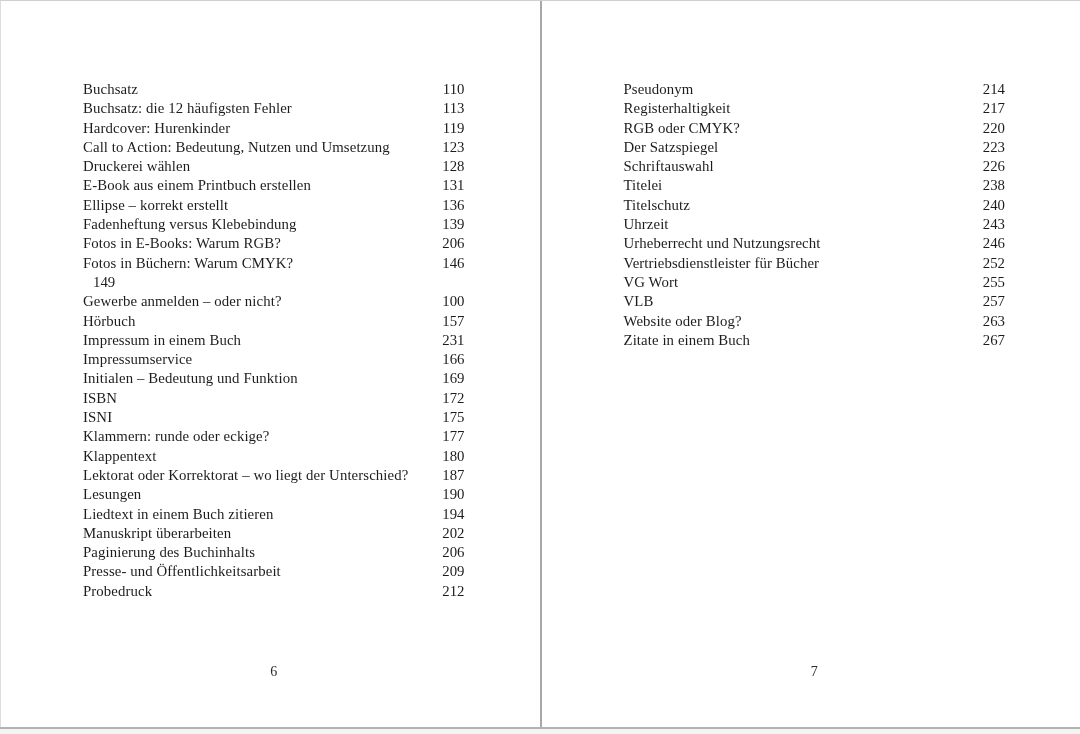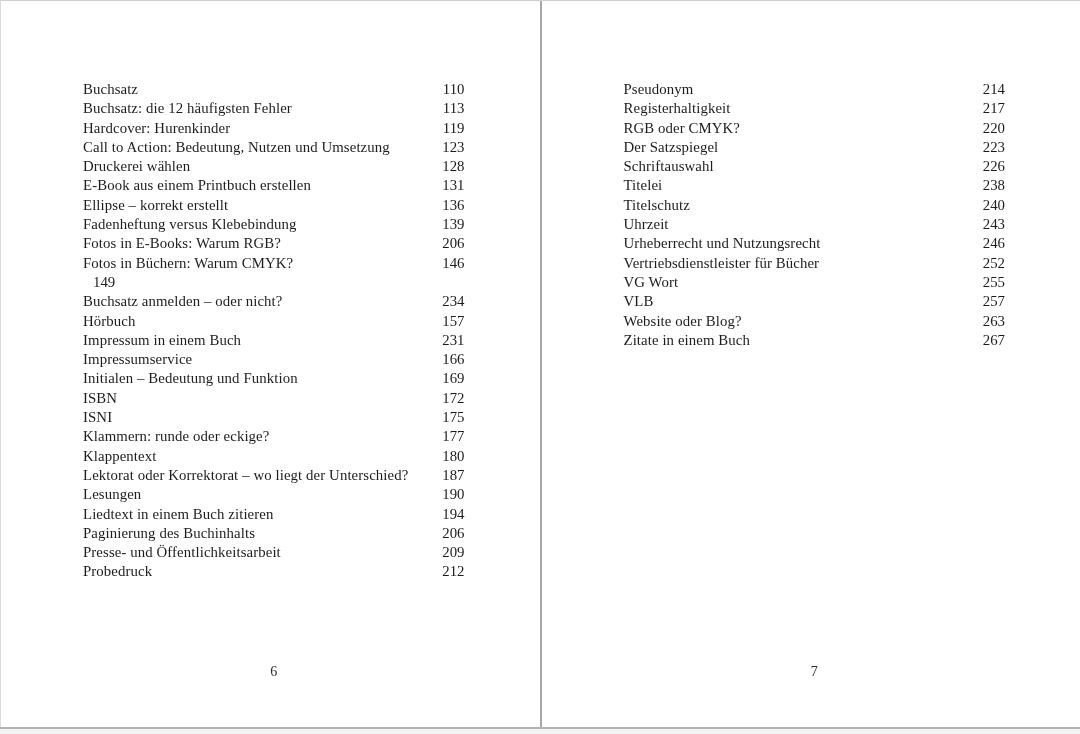--- a/index.html
+++ b/index.html
@@ -105,22 +105,22 @@
         <span class="toc-page">206</span>
       </div>
         <div class="toc-row">
         <span class="toc-title">Fotos in Büchern: Warum CMYK?</span>
         <span class="toc-page">146</span>
       </div>
         <div class="toc-row">
         <span class="toc-page">149</span>
       </div>
         <div class="toc-row">
-        <span class="toc-title">Buchsatz anmelden – oder nicht?</span>
-        <span class="toc-page">234</span>
+        <span class="toc-title">Gewerbe anmelden – oder nicht?</span>
+        <span class="toc-page">100</span>
       </div>
         <div class="toc-row">
         <span class="toc-title">Hörbuch</span>
         <span class="toc-page">157</span>
       </div>
         <div class="toc-row">
         <span class="toc-title">Impressum in einem Buch</span>
         <span class="toc-page">231</span>
       </div>
         <div class="toc-row">
@@ -151,20 +151,24 @@
         <span class="toc-title">Lektorat oder Korrektorat – wo liegt der Unterschied?</span>
         <span class="toc-page">187</span>
       </div>
         <div class="toc-row">
         <span class="toc-title">Lesungen</span>
         <span class="toc-page">190</span>
       </div>
         <div class="toc-row">
         <span class="toc-title">Liedtext in einem Buch zitieren</span>
         <span class="toc-page">194</span>
+      </div>
+        <div class="toc-row">
+        <span class="toc-title">Manuskript überarbeiten</span>
+        <span class="toc-page">202</span>
       </div>
         <div class="toc-row">
         <span class="toc-title">Paginierung des Buchinhalts</span>
         <span class="toc-page">206</span>
       </div>
         <div class="toc-row">
         <span class="toc-title">Presse- und Öffentlichkeitsarbeit</span>
         <span class="toc-page">209</span>
       </div>
         <div class="toc-row">

